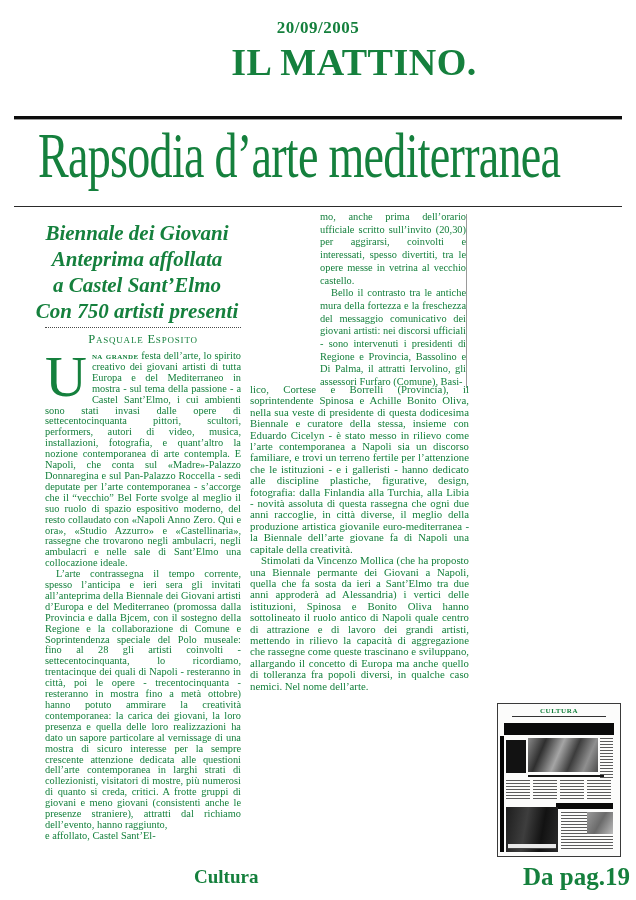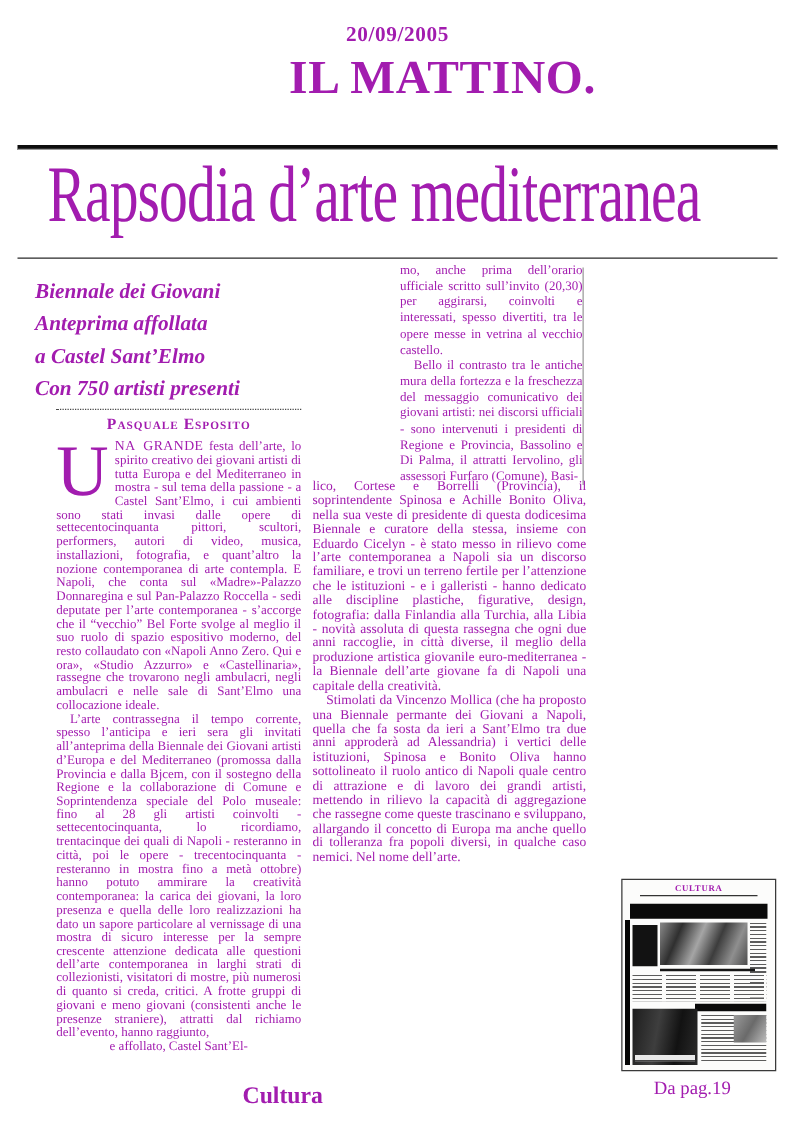--- a/index.html
+++ b/index.html
@@ -1,50 +1,50 @@
 <!DOCTYPE html>
 <html lang="it"><head>
 <meta charset="utf-8">
 <style>
   html,body{margin:0;padding:0;background:#ffffff;}
   .page{
     position:relative;width:636px;height:900px;background:#ffffff;
-    color:#a21caf;font-family:"Liberation Serif","DejaVu Serif",serif;
+    color:#15803d;font-family:"Liberation Serif","DejaVu Serif",serif;
     overflow:hidden;
   }
   .center{text-align:center;}
   
   .date{position:absolute;top:18px;left:0;width:100%;font-size:17px;font-weight:bold;letter-spacing:.5px;}
   .masthead{position:absolute;top:40px;left:0;width:100%;font-size:38px;font-weight:bold;letter-spacing:.5px;margin-left:36px;}
   .edition{position:absolute;top:91px;left:0;width:100%;font-size:15.5px;font-weight:bold;}
   .rule-top{position:absolute;top:116px;left:14px;right:14px;height:3px;background:#0d0d0d;border-bottom:1px solid #9a9a9a;}
   
   .headline{position:absolute;top:122px;left:38px;width:580px;height:72px;margin:0;font-weight:normal;}
   .headline span{display:inline-block;font-size:64px;line-height:68px;transform:scaleX(.72);transform-origin:0 60%;white-space:nowrap;letter-spacing:-1px;}
   .rule-headline{position:absolute;top:206px;left:14px;right:14px;height:1px;background:#2a2a2a;}
   
   .preline{white-space:pre-line;}
-  .subdeck{position:absolute;top:220px;left:28px;width:218px;font-style:italic;font-weight:bold;font-size:17px;line-height:26px;}
+  .subdeck{position:absolute;top:220px;left:28px;width:218px;font-style:italic;font-weight:bold;font-size:21px;line-height:26px;text-align:center;}
   .deck{position:absolute;top:218px;left:248px;width:82px;font-weight:bold;font-size:14.5px;line-height:18.5px;}
   
   .bodytxt p{margin:0;text-align:justify;text-justify:inter-word;hyphens:auto;-webkit-hyphens:auto;}
   .col-right-narrow{position:absolute;top:211px;left:320px;width:146px;height:180px;overflow:hidden;font-size:10.4px;line-height:12.7px;}
   .col-right-wide{position:absolute;top:384px;left:250px;width:219px;height:345px;overflow:hidden;font-size:10.8px;line-height:11.4px;}
   .col-left{position:absolute;top:351px;left:45px;width:196px;height:518px;overflow:hidden;font-size:10.4px;line-height:10.9px;}
   .indent{text-indent:11px;}
   .vrule{position:absolute;top:214px;left:466px;width:1px;height:174px;background:#9a9a9a;}
   .dropcap{float:left;font-size:58px;line-height:45px;padding:3px 5px 0 0;font-weight:normal;}
-  .leadin{font-variant:small-caps;letter-spacing:.4px;font-size:15px;}
-  .lastline{display:block;text-align:center;font-family:Liberation Serif, serif;}
+  .leadin{font-variant:small-caps;letter-spacing:.4px;font-size:10px;font-weight:bold;}
+  .lastline{display:block;font-family:Liberation Serif, serif;}
   
   .byline-block{position:absolute;top:327px;left:45px;width:196px;border-top:1px dotted #4a4a4a;padding-top:4px;text-align:center;}
-  .byline-name{font-variant:small-caps;font-weight:bold;font-size:12.5px;letter-spacing:.8px;}
+  .byline-name{font-variant:small-caps;font-weight:normal;font-size:12.5px;letter-spacing:.8px;}
   
   .footer-section{position:absolute;top:866px;left:194px;font-size:19px;font-weight:bold;}
-  .page-ref{position:absolute;top:863px;left:523px;font-size:15px;font-weight:normal;}
+  .page-ref{position:absolute;top:863px;left:523px;font-size:25px;font-weight:bold;}
   
   .thumb{position:absolute;top:703px;left:497px;width:122px;height:152px;background:#fcfcfb;border:1px solid #3a3a3a;}
   .thumb-header{position:absolute;top:3px;left:14px;right:14px;text-align:center;font-size:7px;font-weight:bold;letter-spacing:.6px;border-bottom:1px solid #333;padding-bottom:1px;}
   .t-bar1{position:absolute;top:19px;left:6px;right:6px;height:12px;background:#0a0a0a;}
   .t-strip{position:absolute;top:32px;left:2px;width:4px;height:116px;background:#050505;}
   .t-block{position:absolute;top:36px;left:8px;width:20px;height:33px;background:#121212;}
   .t-photo1{position:absolute;top:34px;left:30px;width:70px;height:34px;
     background:linear-gradient(113deg,#8a8a8a 0%,#2f2f2f 22%,#a5a5a5 44%,#3c3c3c 63%,#8f8f8f 82%,#4c4c4c 100%);}
   .minitext{background-image:repeating-linear-gradient(to bottom,#5c5c5c 0,#5c5c5c 1px,transparent 1px,transparent 3px);}
   .minicols{background-image:

